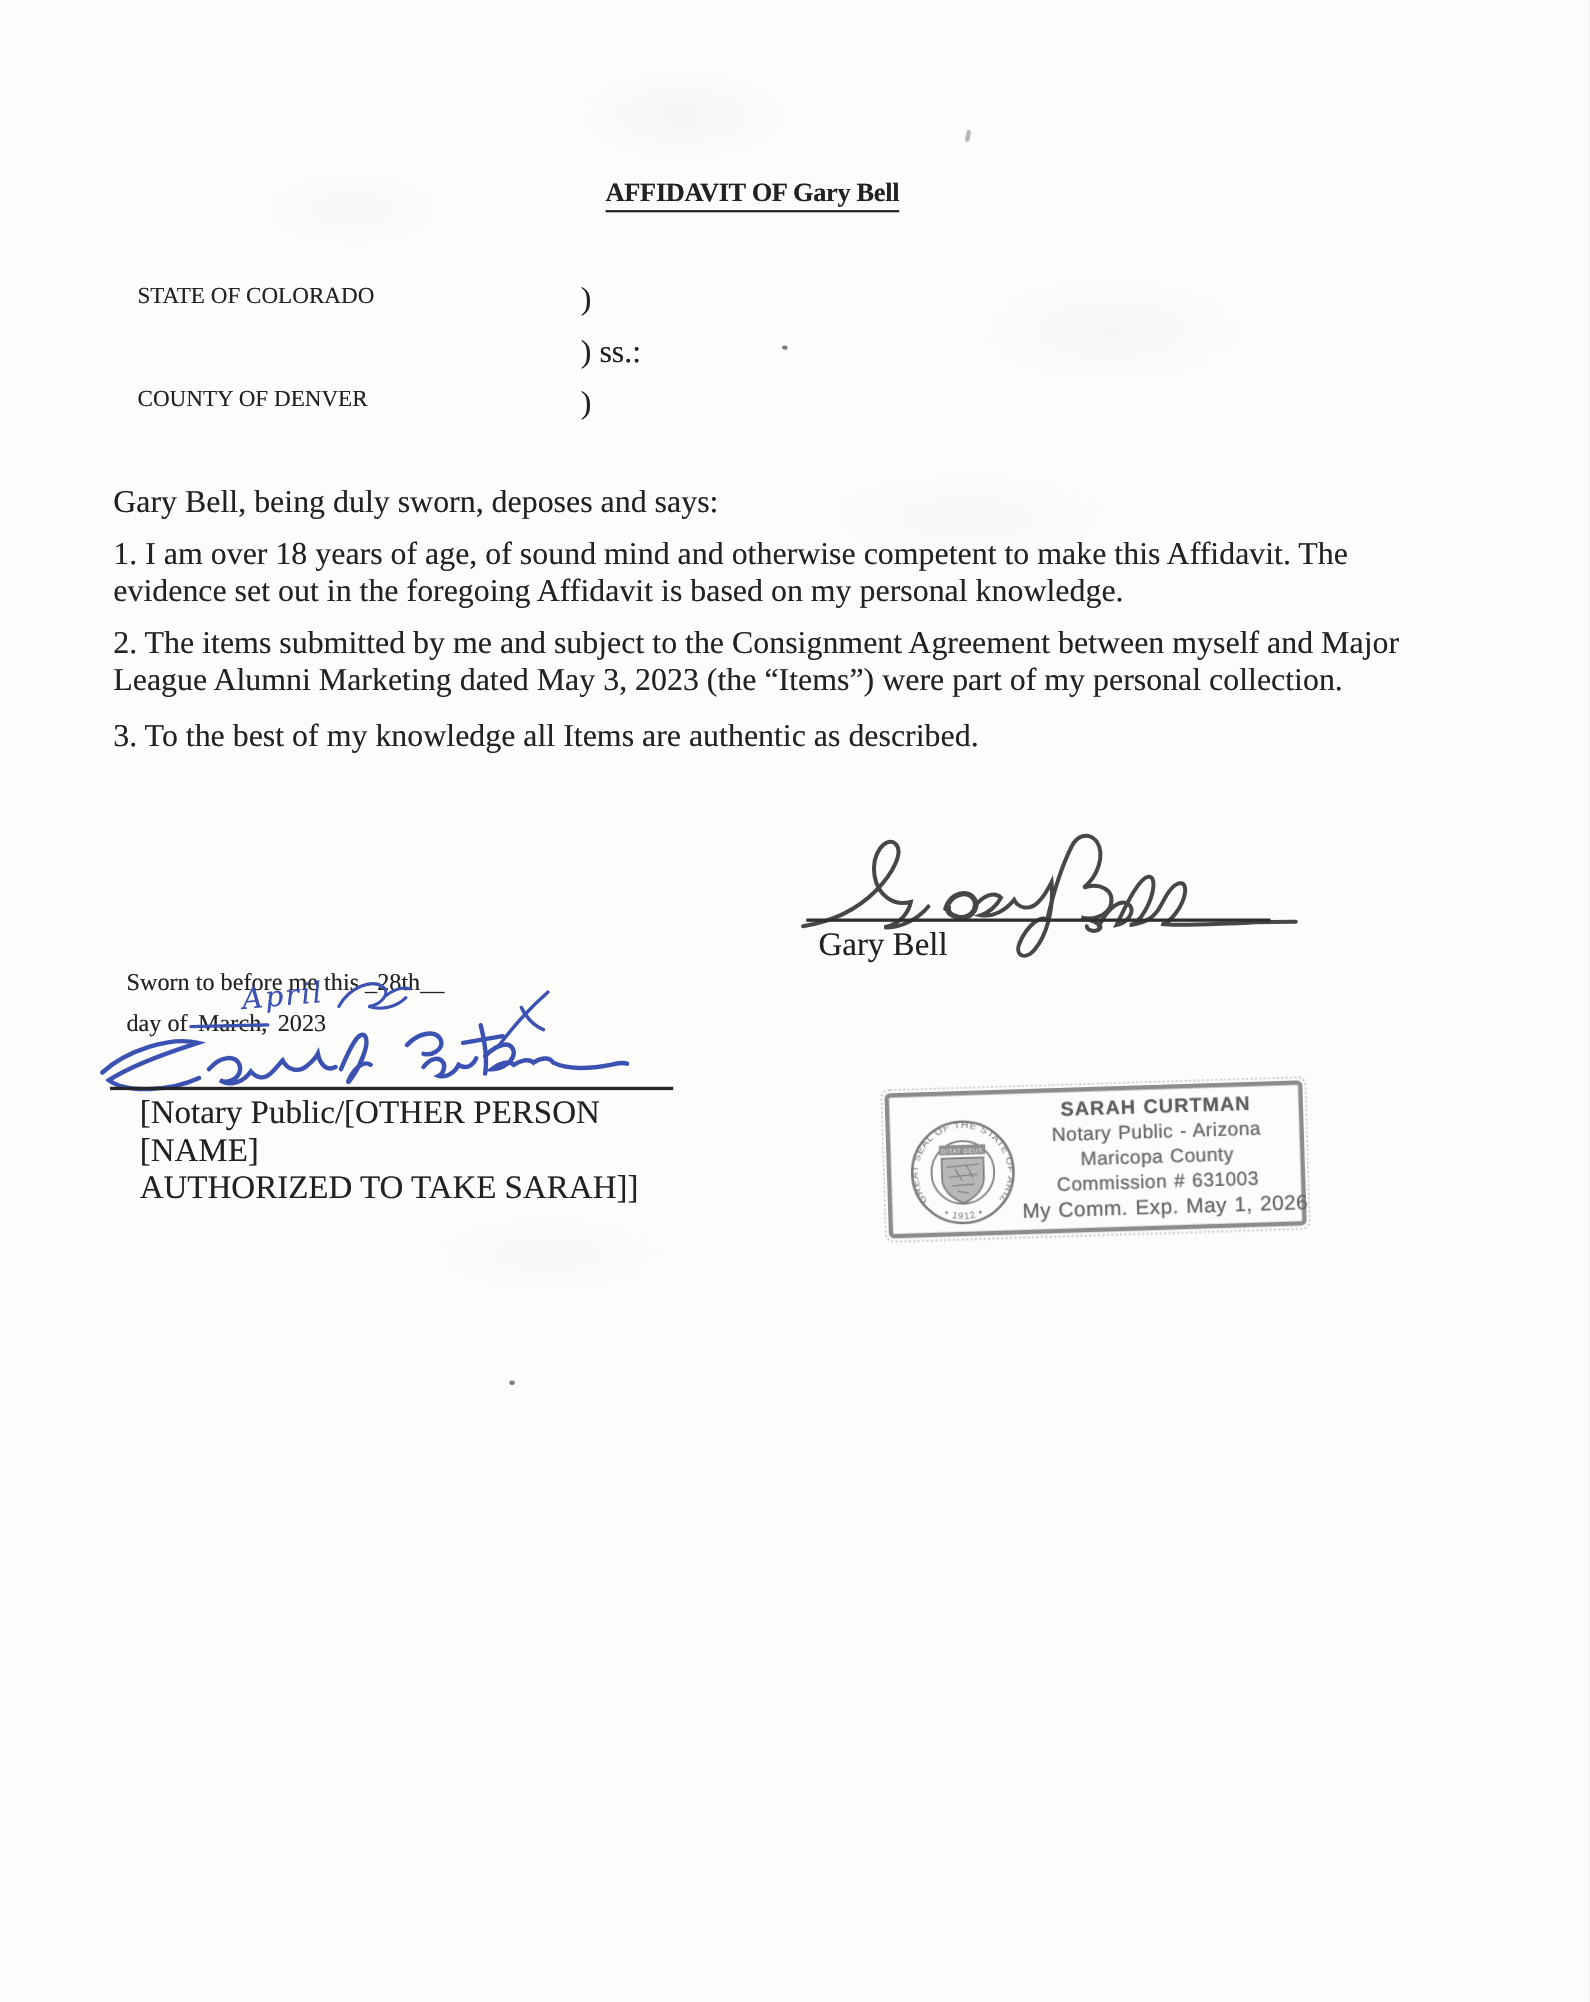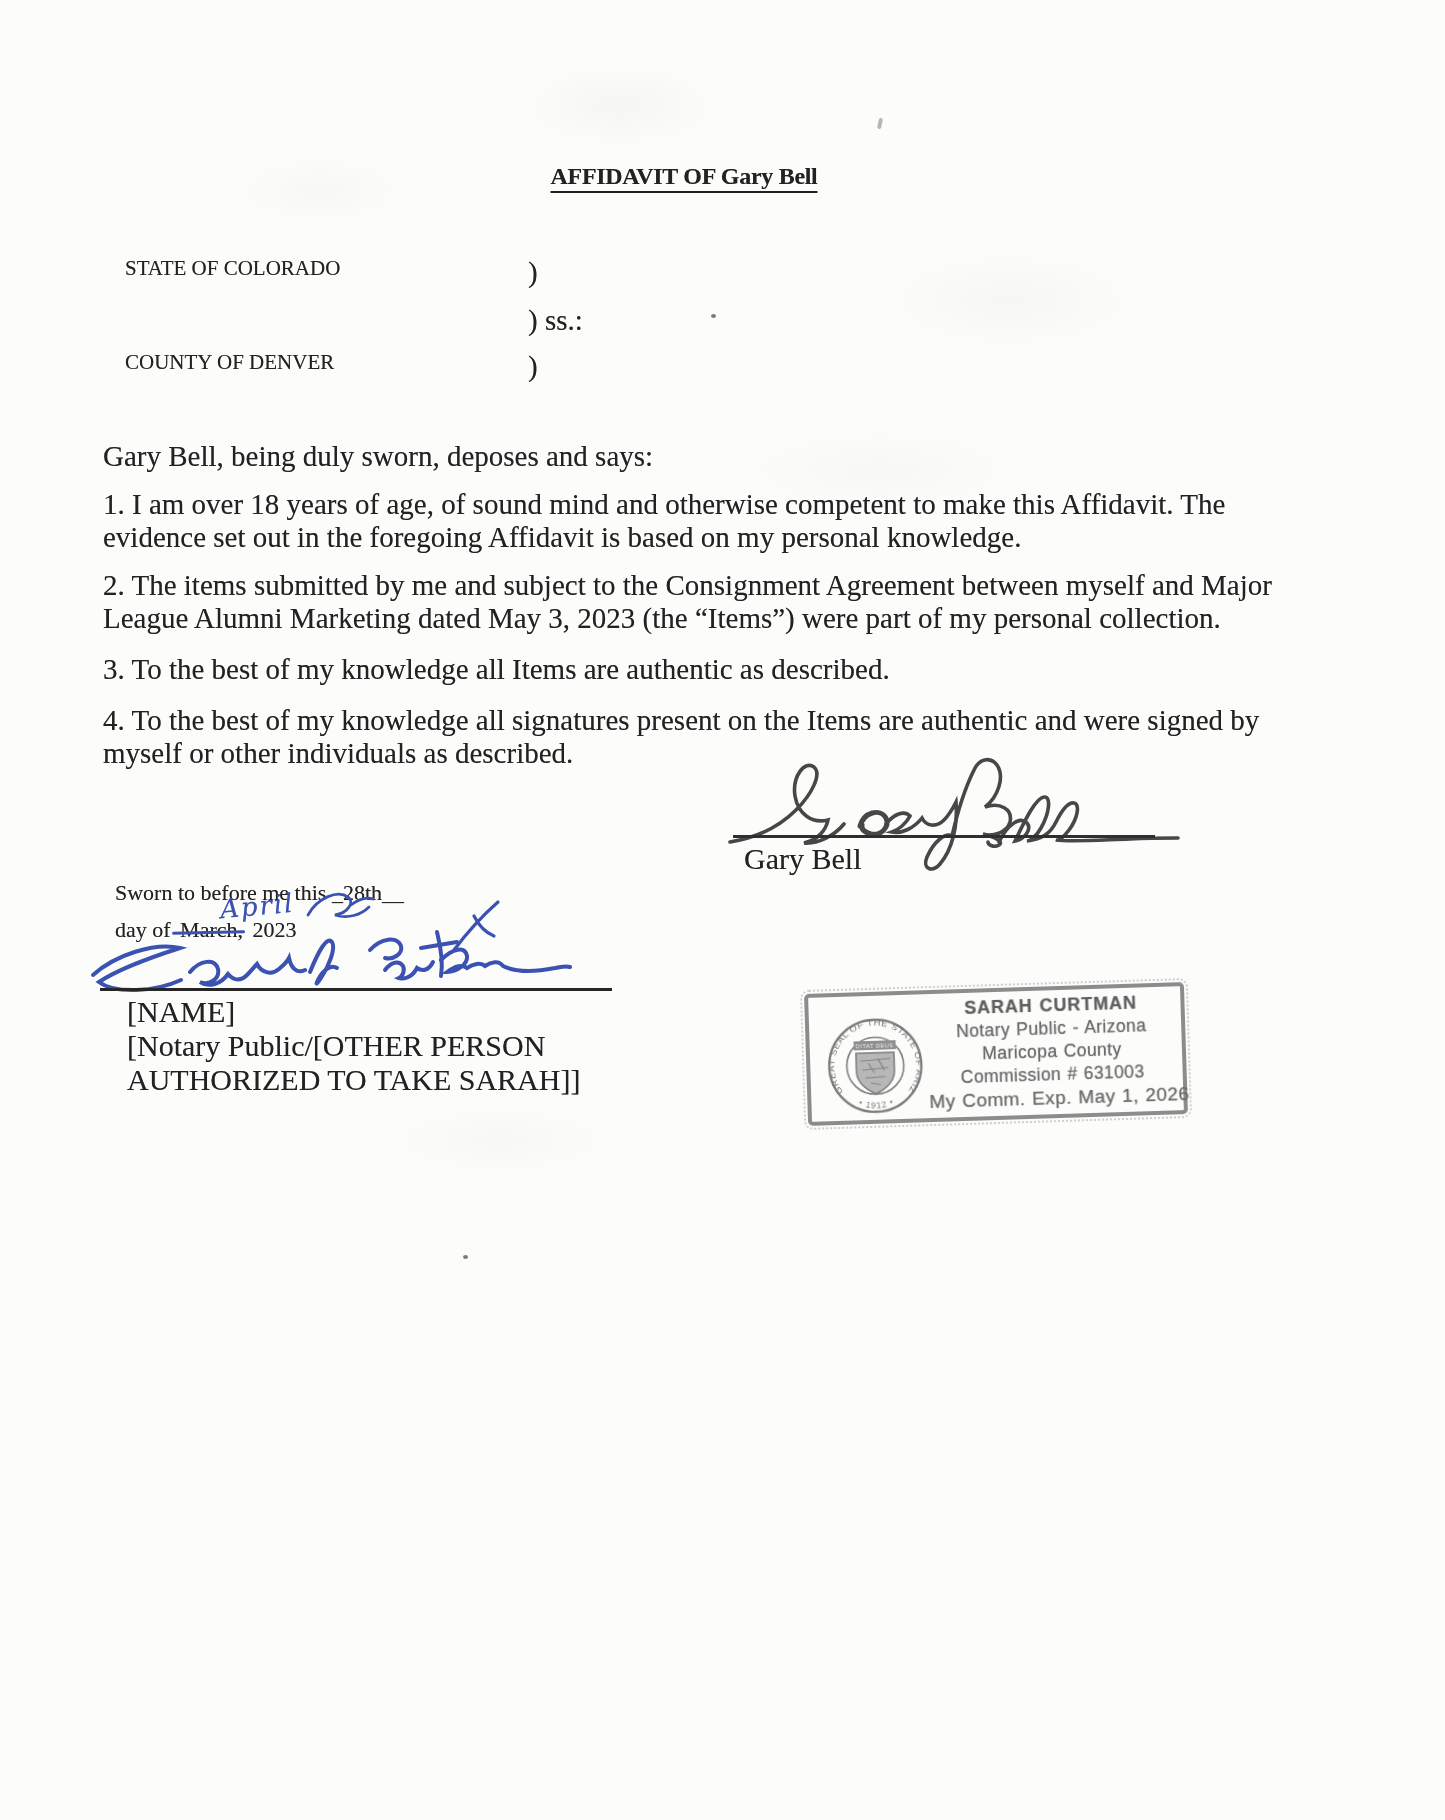--- a/index.html
+++ b/index.html
@@ -104,24 +104,20 @@
       <div class="line">1. I am over 18 years of age, of sound mind and otherwise competent to make this Affidavit. The</div>
       <div class="line">evidence set out in the foregoing Affidavit is based on my personal knowledge.</div>
     </div>
     <div class="para">
       <div class="line">2. The items submitted by me and subject to the Consignment Agreement between myself and Major</div>
       <div class="line">League Alumni Marketing dated May 3, 2023 (the “Items”) were part of my personal collection.</div>
     </div>
     <div class="para" style="margin-top:18px;">
       <div class="line">3. To the best of my knowledge all Items are authentic as described.</div>
     </div>
-    <div class="para" style="margin-top:18px;">
-      <div class="line">4. To the best of my knowledge all signatures present on the Items are authentic and were signed by</div>
-      <div class="line">myself or other individuals as described.</div>
-    </div>
   </div>
 
   <svg class="abs" style="left:700px;top:750px;" width="520" height="140" viewBox="0 0 520 140">
     <g fill="none" stroke="#474747" stroke-width="3.6" stroke-linecap="round">
       <path d="M 30 92 C 55 88, 78 78, 96 60 C 112 44, 122 24, 114 17 C 105 10, 92 26, 95 46 C 98 64, 112 74, 128 70 C 126 80, 118 90, 104 93 C 118 94, 134 86, 144 74"></path>
       <path d="M 160 76 C 164 62, 180 58, 186 68 C 190 77, 181 86, 171 84 C 164 82, 161 79, 162 75" stroke-width="5"></path>
       <path d="M 186 74 C 194 64, 204 60, 210 66 C 206 74, 198 80, 192 82 C 202 84, 214 78, 222 68 C 226 76, 236 78, 244 70 C 250 64, 254 56, 256 52 C 258 76, 252 100, 240 114 C 232 123, 222 119, 227 107 C 234 91, 246 82, 252 86"></path>
       <path d="M 252 86 C 258 60, 266 36, 274 20 C 279 9, 290 6, 297 15 C 305 27, 298 47, 285 57 C 300 52, 313 59, 310 72 C 307 83, 292 87, 283 84 C 295 87, 304 92, 299 95 C 294 98, 288 95, 288 92"></path>
       <path d="M 299 92 C 308 74, 320 66, 327 73 C 332 79, 325 89, 315 91 C 326 68, 336 48, 344 47 C 351 46, 350 62, 341 78 C 336 87, 330 91, 327 91 C 342 89, 350 84, 356 72 C 362 60, 368 52, 374 53 C 380 54, 378 68, 369 80 C 363 88, 358 91, 356 90 C 370 92, 400 90, 430 89 C 450 88, 465 88, 478 88"></path>
     </g>
@@ -154,22 +150,22 @@
       <path d="M 285 30 C 296 18, 312 16, 316 26 C 318 34, 308 40, 300 38"></path>
       <path d="M 300 50 C 306 42, 314 40, 318 46 C 320 50, 318 56, 314 58 C 320 60, 328 56, 332 48 C 338 52, 344 50, 348 42"></path>
       <path d="M 352 12 C 356 28, 358 44, 356 56"></path>
       <path d="M 336 28 L 372 22"></path>
       <path d="M 356 40 C 368 28, 380 26, 382 36 C 383 44, 372 52, 362 52 C 370 46, 378 44, 382 48 C 388 44, 396 42, 400 46 C 406 42, 414 40, 418 46 C 430 52, 450 52, 470 48 C 478 46, 482 46, 485 47"></path>
     </g>
   </svg>
   <div class="abs notary-sig-line"></div>
 
   <div class="abs doc-text notary-block">
+    <div>[Notary Public/[OTHER PERSON</div>
     <div>[NAME]</div>
-    <div>[Notary Public/[OTHER PERSON</div>
     <div>AUTHORIZED TO TAKE SARAH]]</div>
   </div>
 
   <div class="abs stamp">
     <svg class="seal-svg" width="130" height="130" viewBox="0 0 130 130">
       <defs>
         <path id="ringPath" d="M 32 90 A 41 41 0 1 1 98 90"></path>
         <path id="yearPath" d="M 38 97 A 40 40 0 0 0 92 97"></path>
       </defs>
       <g stroke="#7e7e7e" fill="none">

